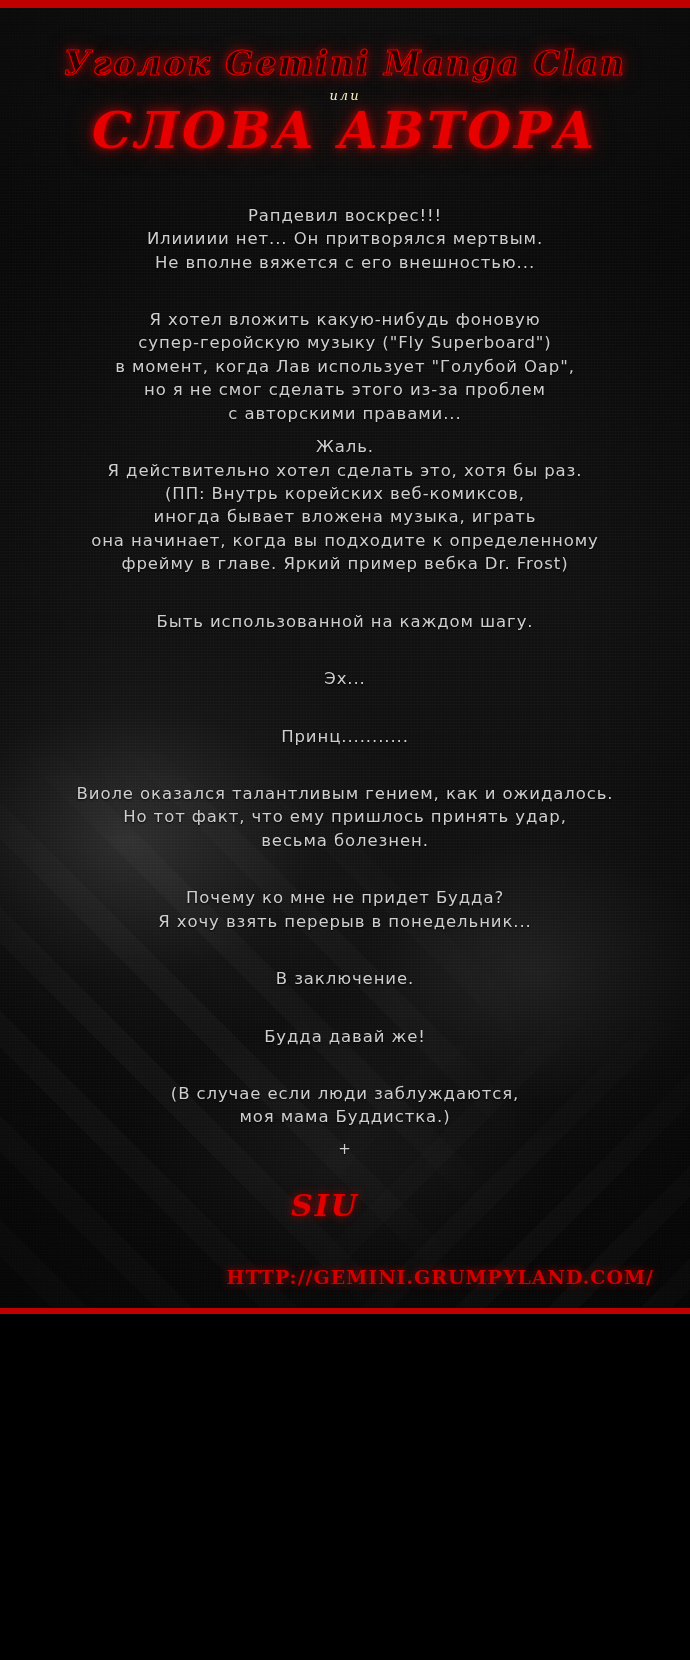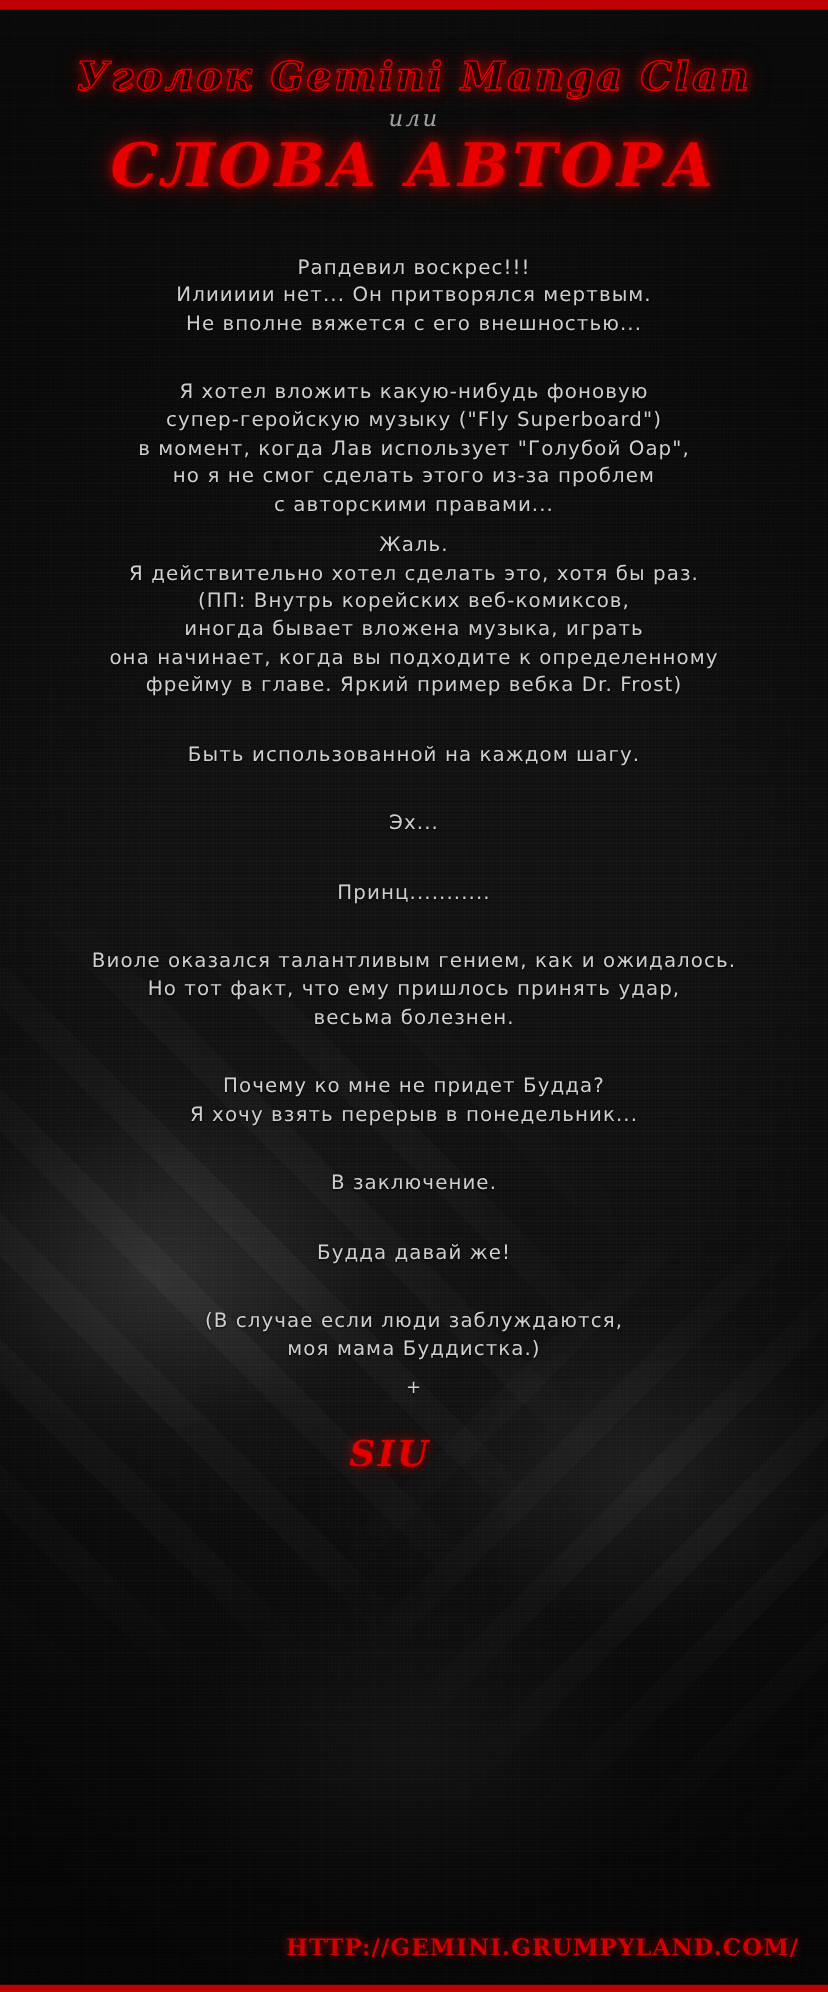--- a/index.html
+++ b/index.html
@@ -6,21 +6,21 @@
     margin: 0;
     padding: 0;
     background: #000;
   }
   body {
     font-family: "DejaVu Sans", sans-serif;
   }
   .page {
     position: relative;
     width: 690px;
-    height: 1660px;
+    height: 1314px;
     margin: 0 auto;
     background: #0a0a0a;
     overflow: hidden;
   }
   
   .bg-base {
     position: absolute;
     inset: 0;
     background:
       radial-gradient(ellipse 420px 300px at 18% 64%, rgba(120,120,120,0.30) 0%, rgba(60,60,60,0.10) 45%, rgba(0,0,0,0) 72%),
@@ -102,22 +102,22 @@
     letter-spacing: 2px;
     color: #2a0000;
     -webkit-text-stroke: 1.2px #e00000;
     text-shadow: 0 0 9px rgba(220,0,0,0.85), 0 0 20px rgba(170,0,0,0.55);
     margin: 16px 0 6px 0;
     line-height: 1.1;
   }
   .title-or {
     font-family: "DejaVu Serif", serif;
     font-style: italic;
-    font-size: 19px;
-    color: #a3a3a3;
+    font-size: 13px;
+    color: #fef9c3;
     letter-spacing: 2px;
     margin: 4px 0 2px 0;
   }
   .title-sub {
     font-family: "DejaVu Serif", serif;
     font-style: italic;
     font-weight: bold;
     font-size: 50px;
     letter-spacing: 3px;
     color: #e60000;
@@ -156,21 +156,21 @@
     font-weight: bold;
     font-style: italic;
     font-size: 30px;
     letter-spacing: 2px;
     color: #e00000;
     text-shadow: 0 0 10px rgba(220,0,0,0.8), 1px 1px 0 #400;
   }
 
   .url {
     position: absolute;
-    right: 24px;
+    right: 36px;
     bottom: 26px;
     font-family: "DejaVu Serif", serif;
     font-weight: bold;
     font-size: 19px;
     letter-spacing: 1px;
     color: #cf0000;
     text-shadow: 0 0 8px rgba(200,0,0,0.8);
     z-index: 6;
     text-align: right;
   }

